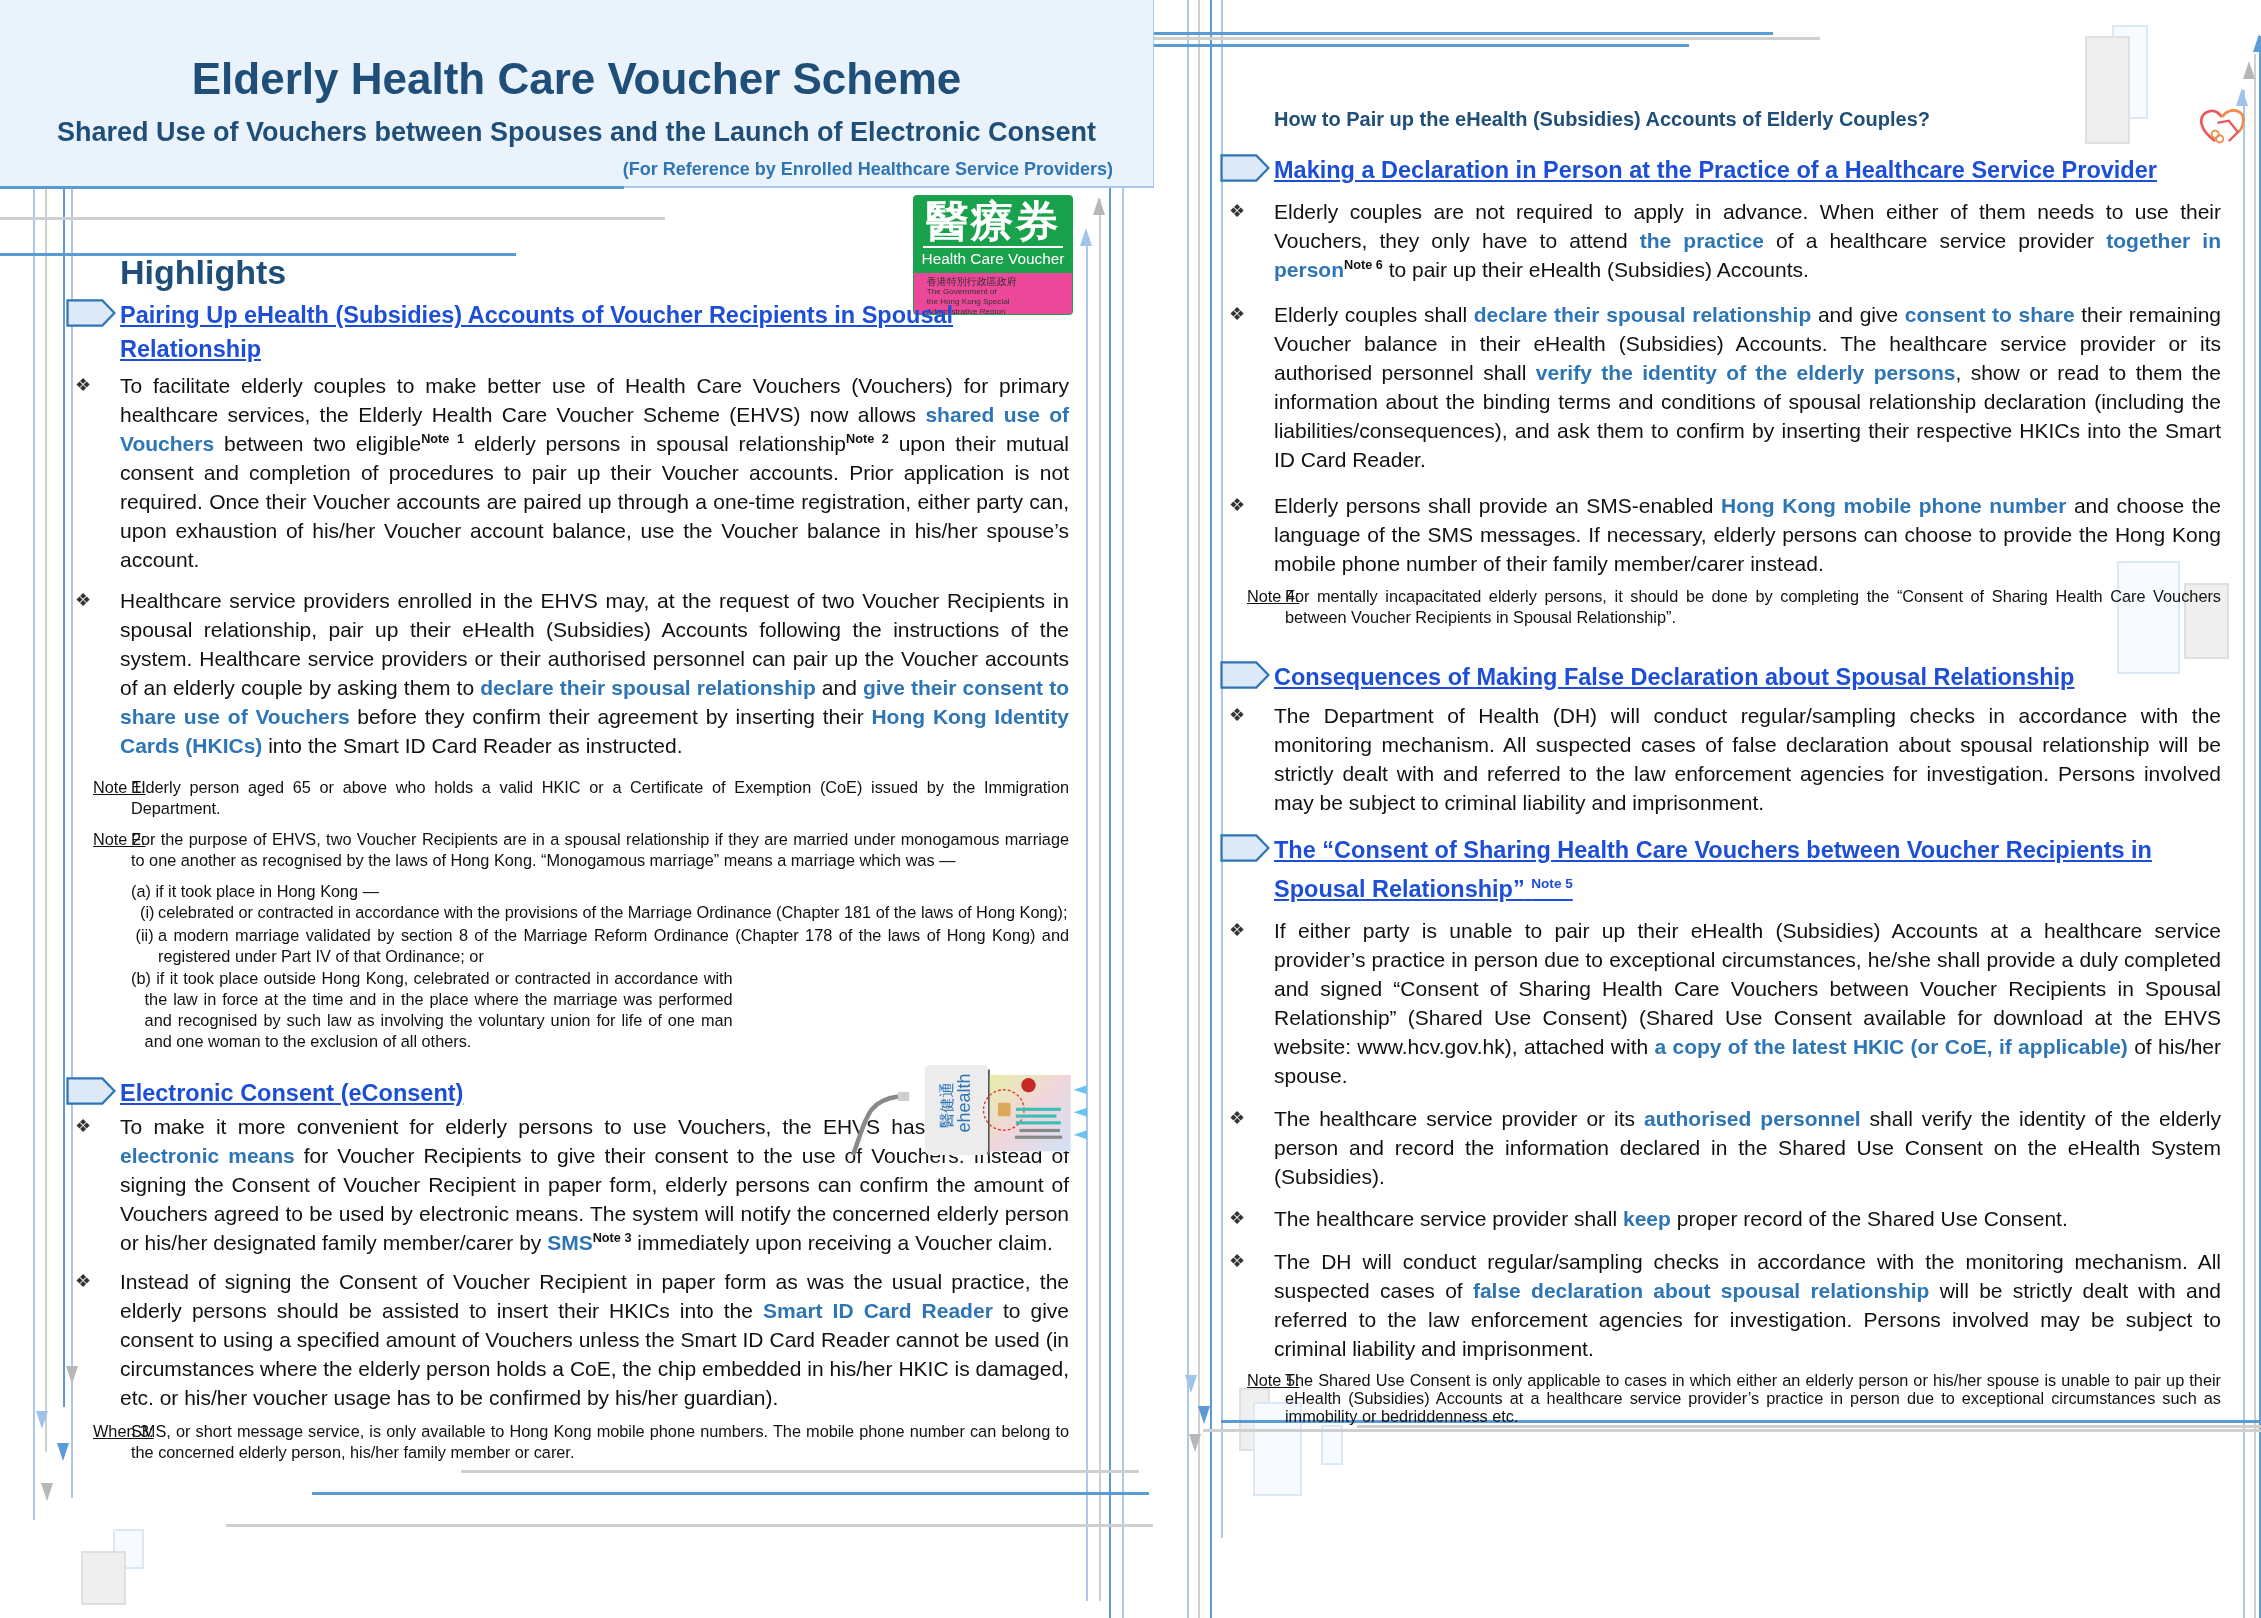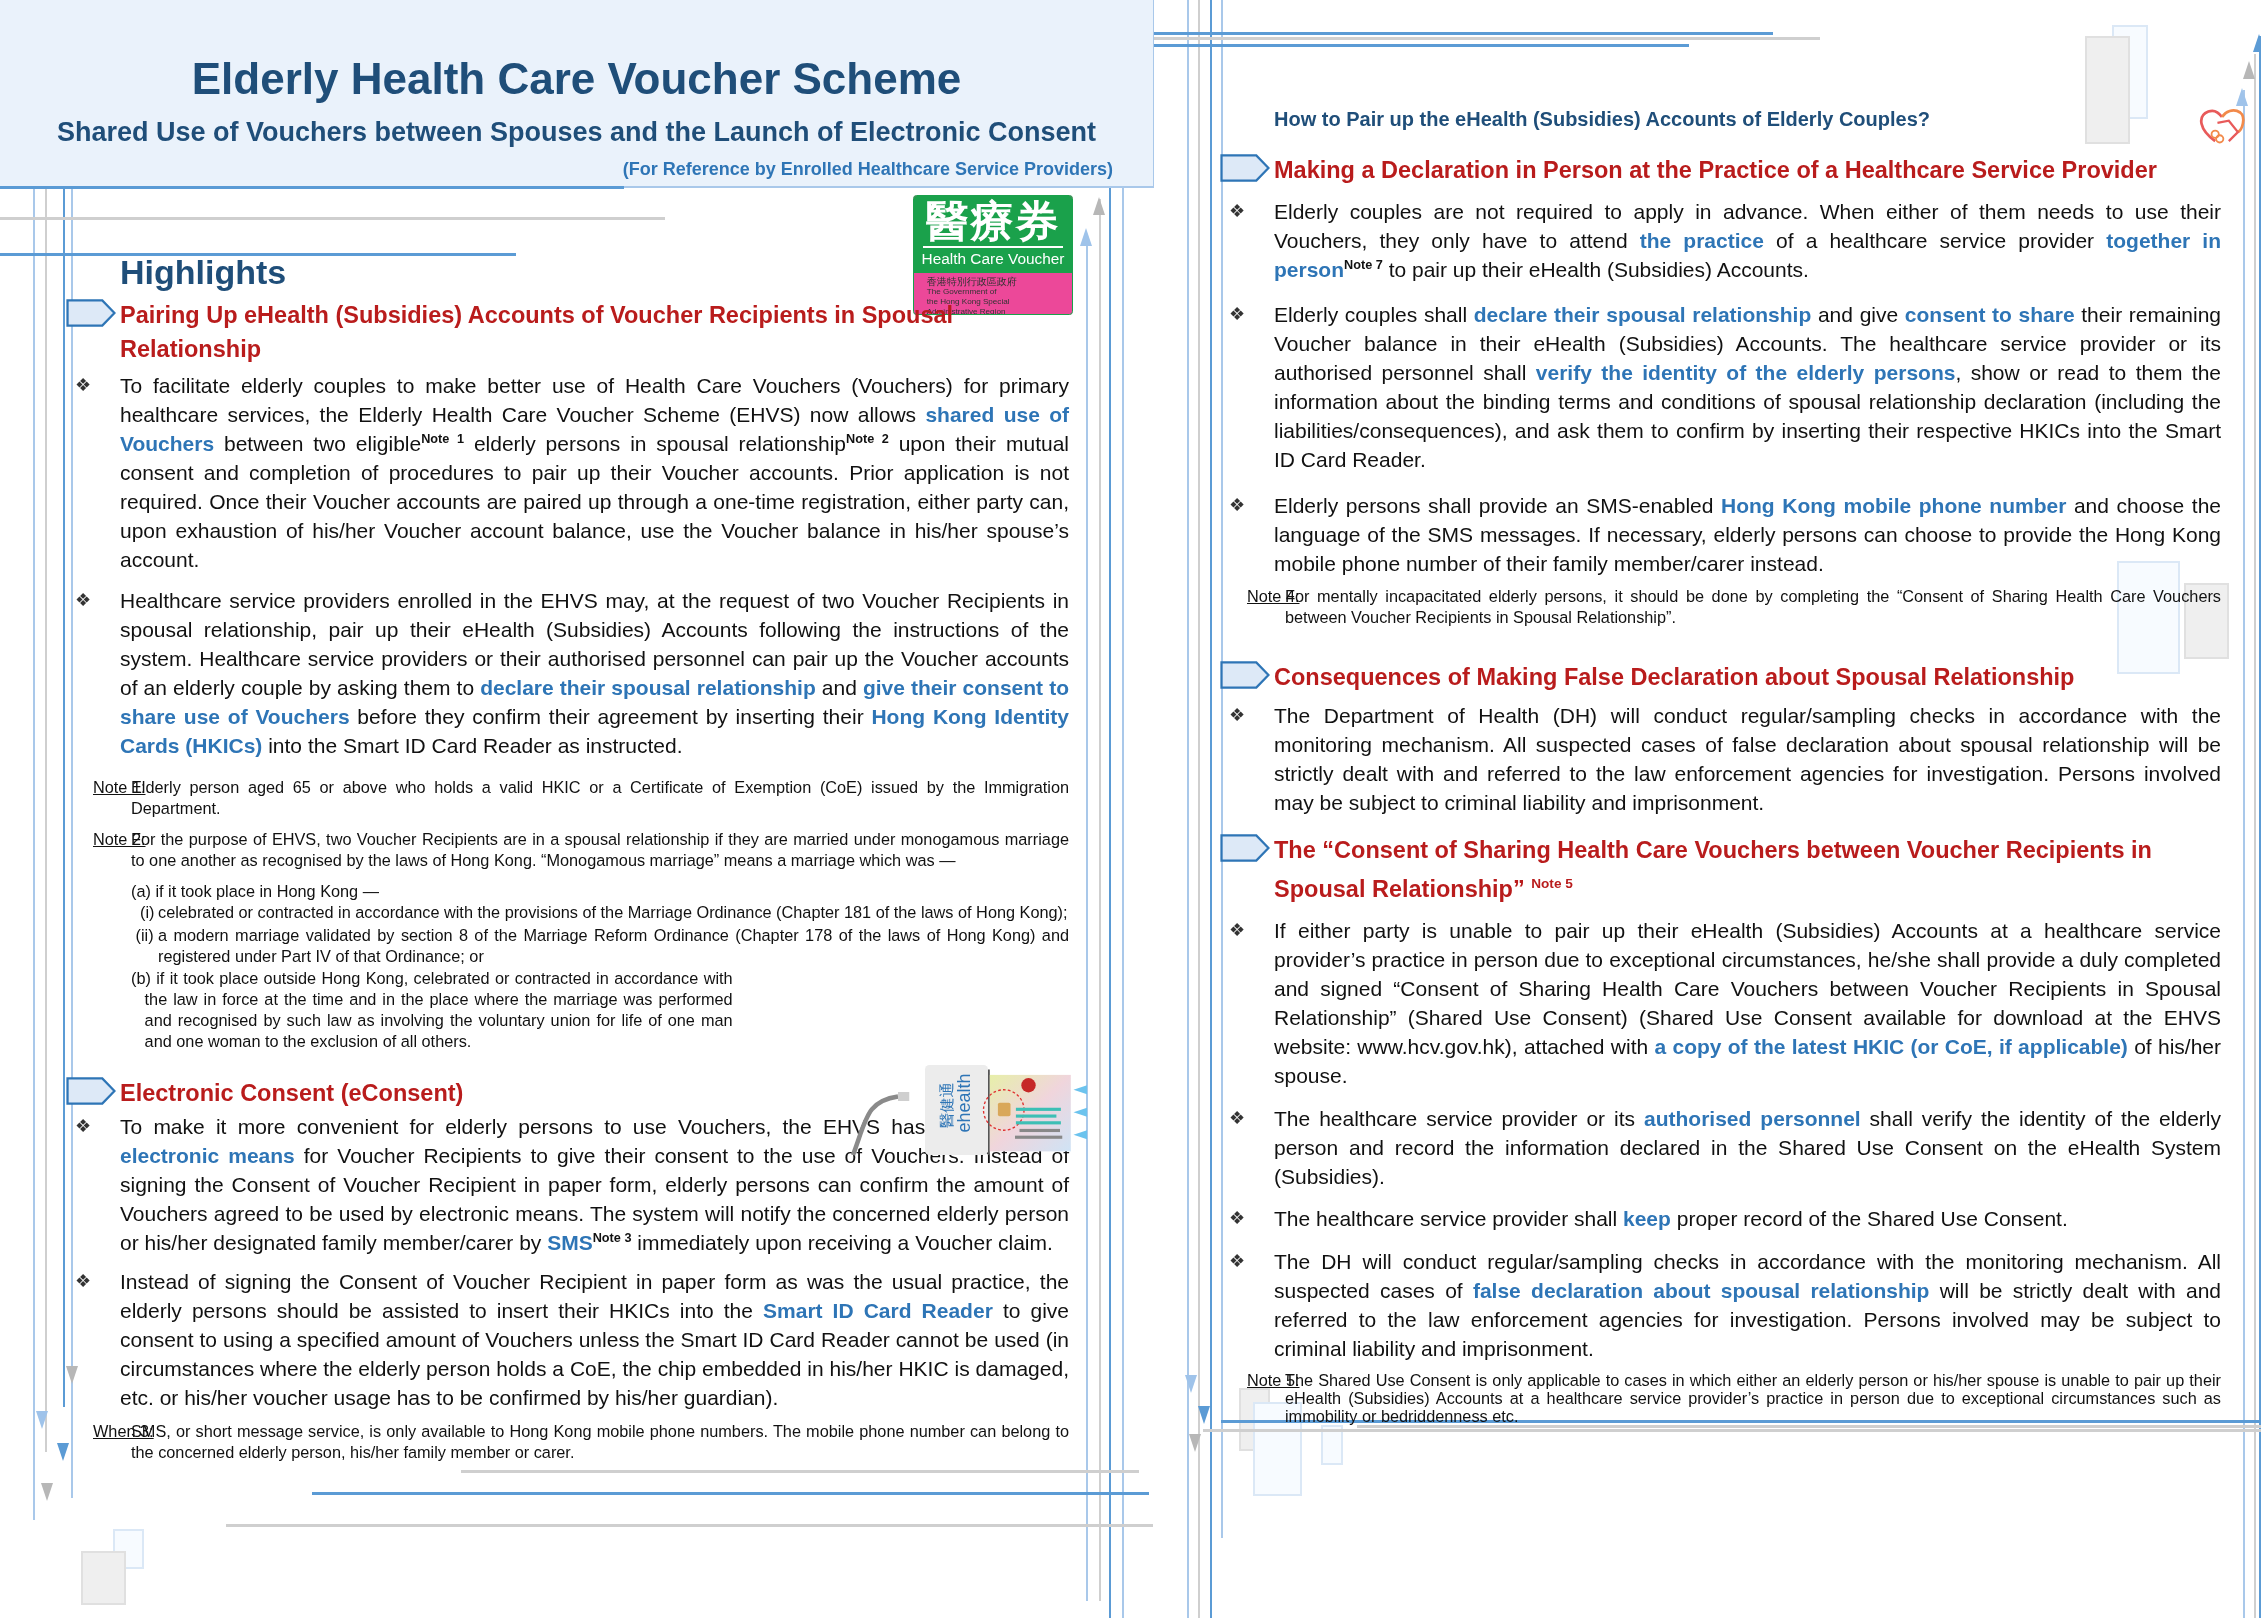--- a/index.html
+++ b/index.html
@@ -19,21 +19,21 @@
   .header{position:absolute;left:0;top:0;width:1153px;height:186px;background:#eaf2fb;border-right:1.8px solid #a9c8ea;border-bottom:2.7px solid #a9c8ea;}
   .header .bar{position:absolute;left:0;bottom:-2.7px;width:624px;height:2.7px;background:#5b9bd5;}
   .h-title{position:absolute;left:0;width:1153px;top:54px;text-align:center;font-size:44px;font-weight:bold;color:#1f4e79;}
   .h-sub{position:absolute;left:0;width:1153px;top:117px;text-align:center;font-size:27px;font-weight:bold;color:#1f4e79;}
   .h-ref{position:absolute;right:40px;top:159px;font-size:18px;font-weight:bold;color:#2e75b6;}
 
   .col{position:absolute;}
   .pagetitle{font-size:34px;font-weight:bold;color:#1f4e79;}
   .sec{position:relative;display:flex;align-items:flex-start;margin-top:0;}
   .sec .tag{position:absolute;left:-54px;top:0.9px;width:50px;height:28px;}
-  .sec-title{font-size:23.5px;font-weight:bold;color:#b91c1c;line-height:34px;}
+  .sec-title{font-size:23.5px;font-weight:bold;color:#1d4ed8;line-height:34px;text-decoration:underline;}
   .sec-title sup{font-size:13.6px;}
   .para{font-size:21px;line-height:29px;text-align:justify;position:relative;padding-left:0;}
   .para .bullet{position:absolute;left:-45px;top:0;font-size:18px;color:#333;}
   .hl{color:#2e75b6;font-weight:bold;}
   sup.n{font-size:12.7px;font-weight:bold;vertical-align:super;line-height:0;}
   .note{font-size:16.3px;line-height:21px;text-align:justify;position:relative;padding-left:54px;margin-left:-97px;}
   .note .nlabel{position:absolute;left:16px;top:0;text-decoration:underline;}
   .subitem{font-size:16.3px;line-height:21px;text-align:justify;position:relative;}
 
   .logo{position:absolute;left:913px;top:195px;width:158px;height:118px;border:1.4px solid #1aa14b;border-radius:3.6px;background:#ec4899;overflow:hidden;}
@@ -221,21 +221,21 @@
 
   <div class="sec" style="margin-top:22px;">
     <svg class="tag" viewBox="0 0 110 62">
         <polygon points="3,3 80,3 107,31 80,59 3,59" fill="#dde9f7" stroke="#2e75b6" stroke-width="5"></polygon>
       </svg>
     <div class="sec-title">Making a Declaration in Person at the Practice of a Healthcare Service Provider</div>
   </div>
 
   <div class="para" style="margin-top:10px;">
     <span class="bullet">❖</span>
-    <span>Elderly couples are not required to apply in advance.  When either of them needs to use their Vouchers, they only have to attend </span><span class="hl">the practice</span><span> of a healthcare service provider </span><span class="hl">together in person</span><sup class="n">Note 7</sup><span> to pair up their eHealth (Subsidies) Accounts.</span>
+    <span>Elderly couples are not required to apply in advance.  When either of them needs to use their Vouchers, they only have to attend </span><span class="hl">the practice</span><span> of a healthcare service provider </span><span class="hl">together in person</span><sup class="n">Note 6</sup><span> to pair up their eHealth (Subsidies) Accounts.</span>
   </div>
   <div class="para" style="margin-top:16.3px;">
     <span class="bullet">❖</span>
     <span>Elderly couples shall </span><span class="hl">declare their spousal relationship</span><span> and give </span><span class="hl">consent to share</span><span> their remaining Voucher balance in their eHealth (Subsidies) Accounts.  The healthcare service provider or its authorised personnel shall </span><span class="hl">verify the identity of the elderly persons</span><span>, show or read to them the information about the binding terms and conditions of spousal relationship declaration (including the liabilities/consequences), and ask them to confirm by inserting their respective HKICs into the Smart ID Card Reader.</span>
   </div>
   <div class="para" style="margin-top:16.3px;">
     <span class="bullet">❖</span>
     <span>Elderly persons shall provide an SMS-enabled </span><span class="hl">Hong Kong mobile phone number</span><span> and choose the language of the SMS messages.  If necessary, elderly persons can choose to provide the Hong Kong mobile phone number of their family member/carer instead.</span>
   </div>
   <div class="note" style="margin-top:8.1px;margin-left:-43px;">

